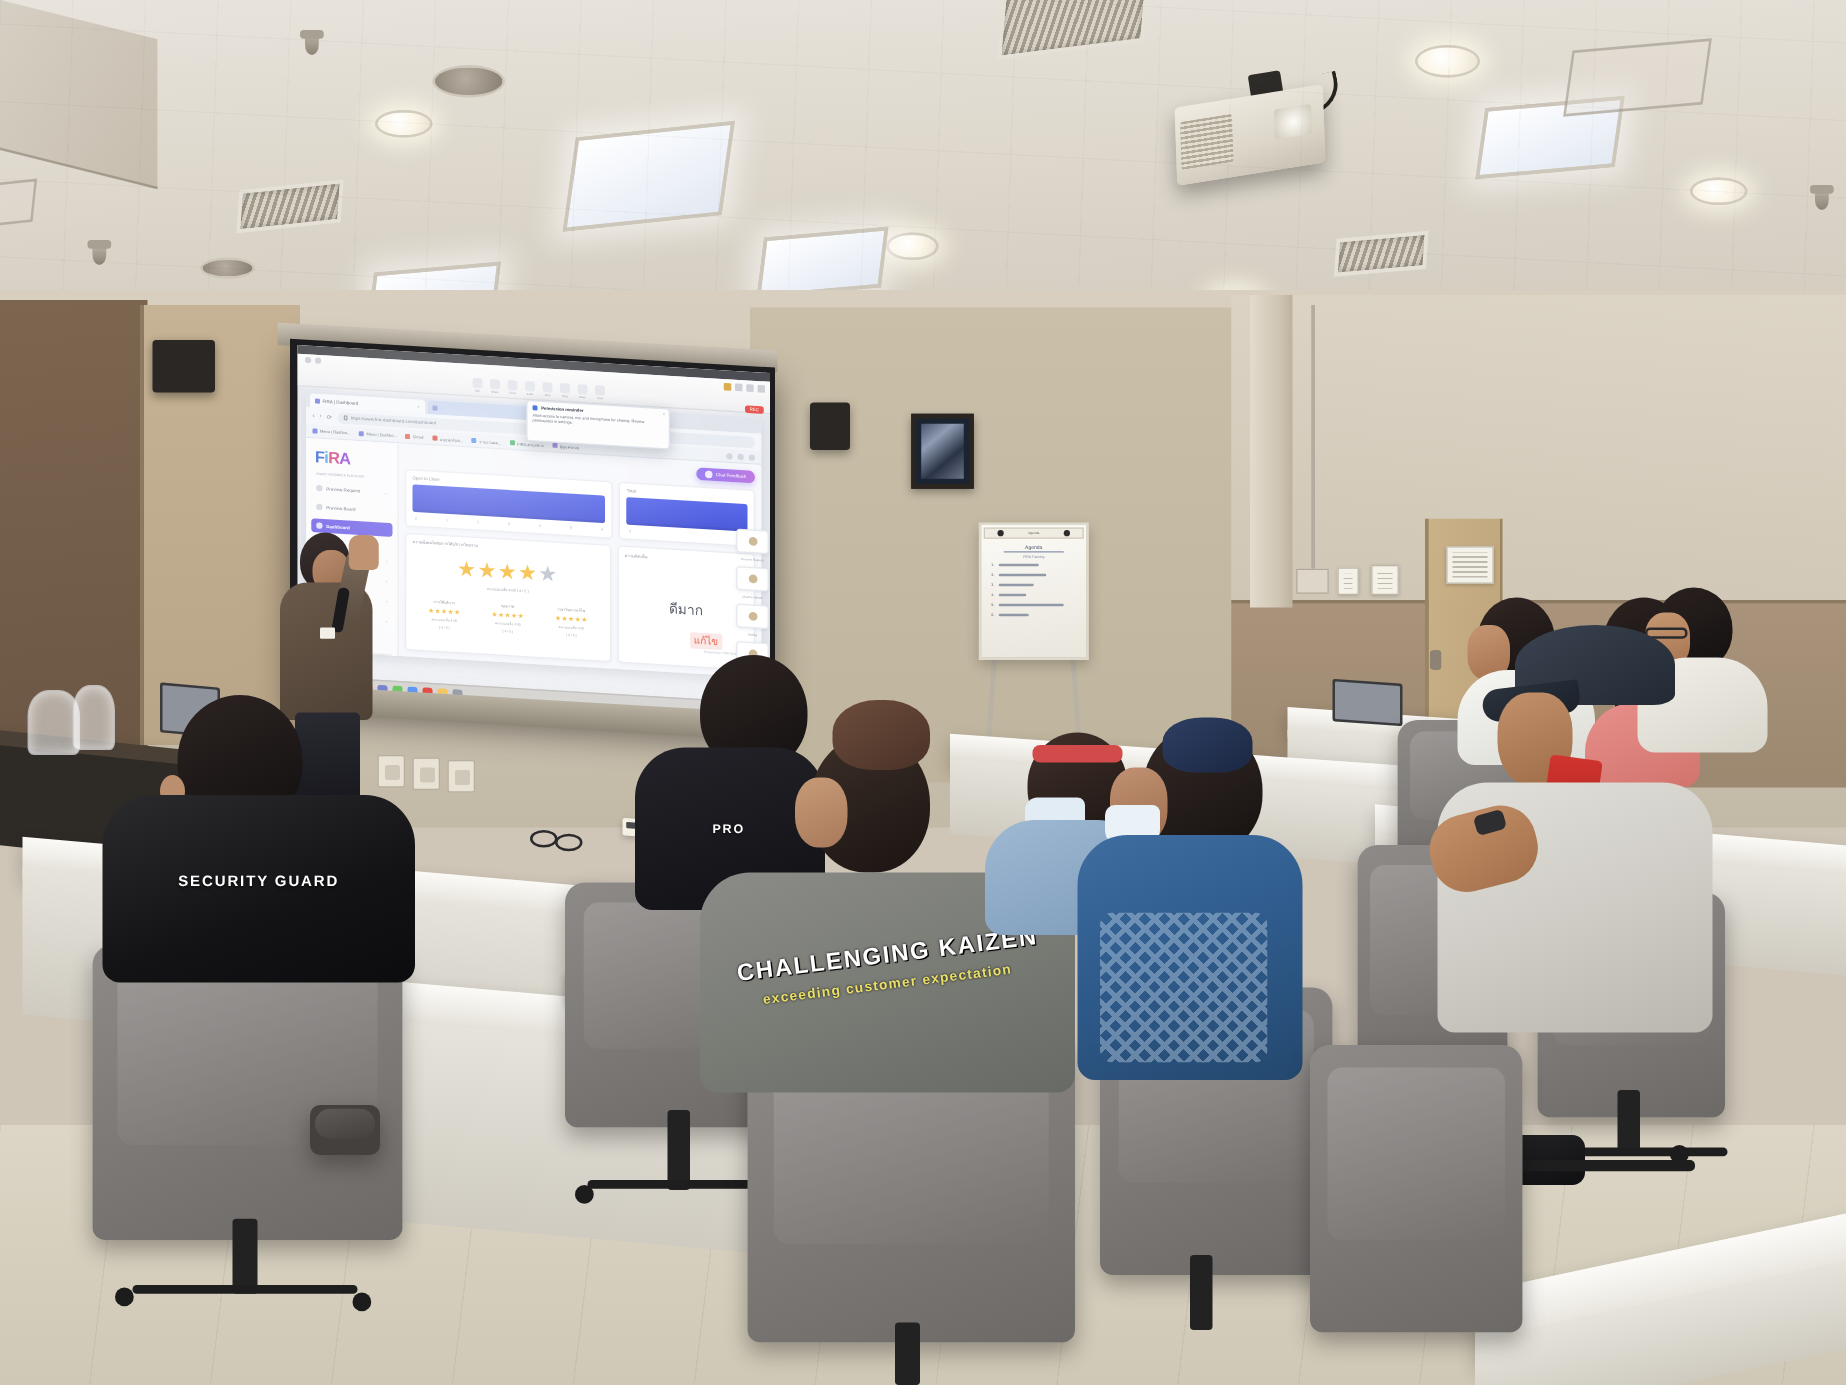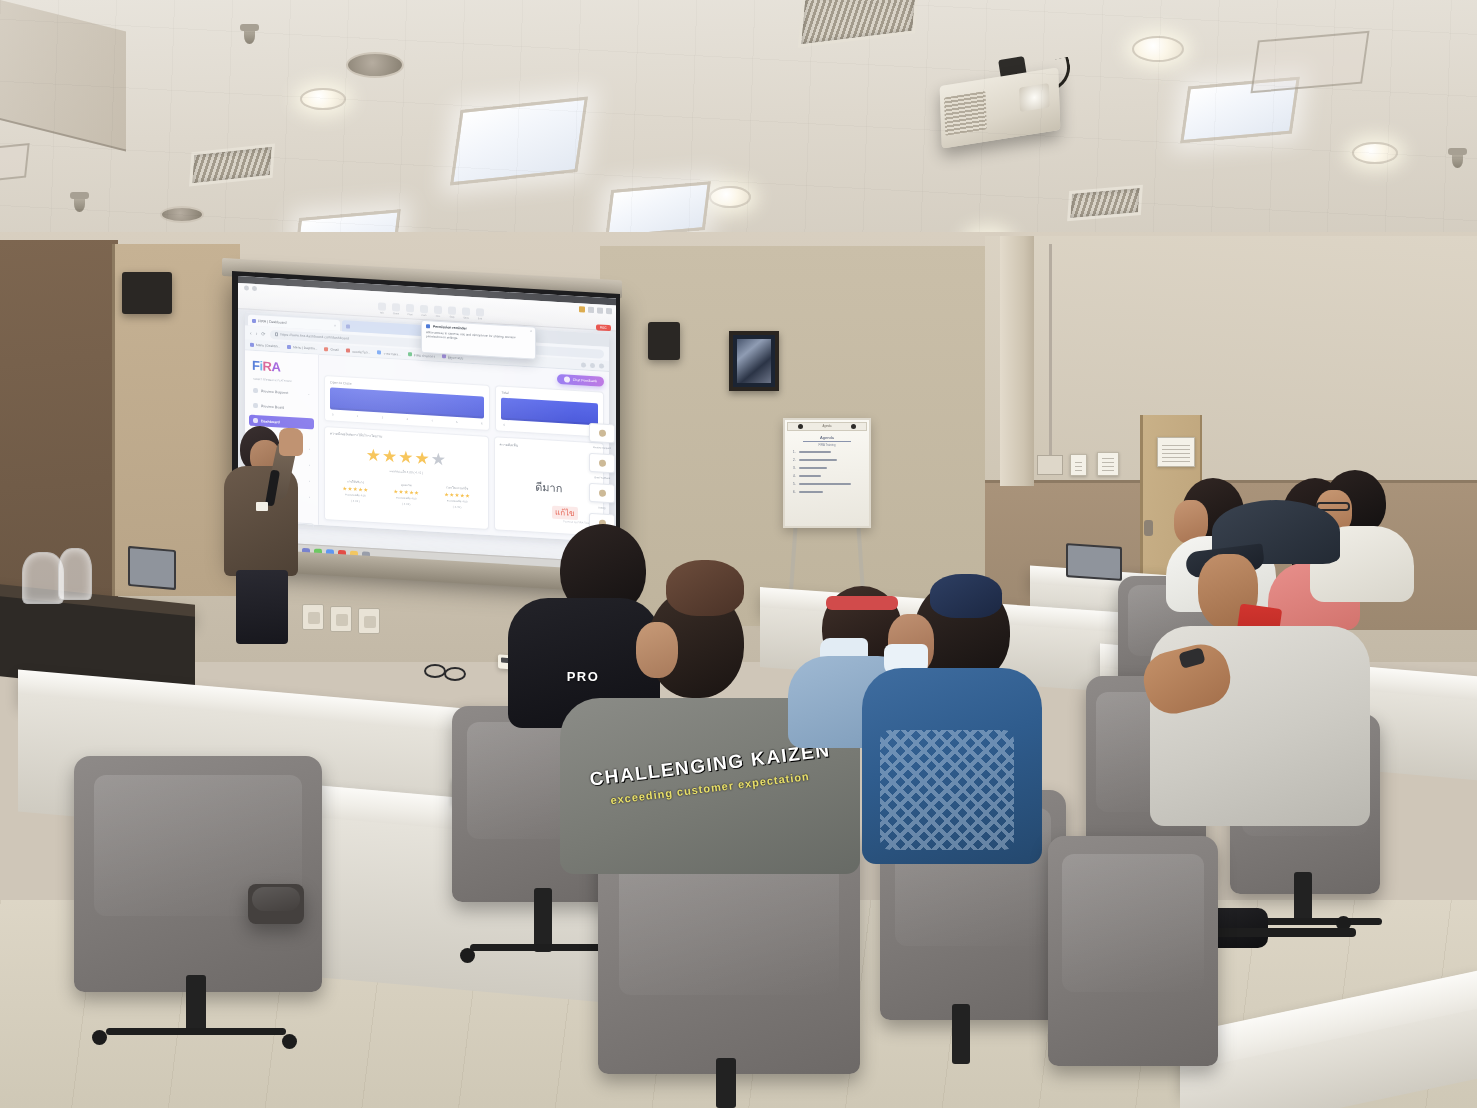--- a/index.html
+++ b/index.html
@@ -890,29 +890,35 @@
     <div style="position:absolute;left:55px;top:2px;width:24px;height:28px;background:#c09372;border-radius:8px 9px 5px 5px;"></div>
     <div style="position:absolute;left:44px;top:44px;width:9px;height:36px;background:#1b1b1d;border-radius:4px;transform:rotate(10deg);"></div>
     <div style="position:absolute;left:32px;top:76px;width:12px;height:9px;background:#f2efe6;border-radius:1px;"></div>
   </div>
 
   <div class="chair" style="left:74px;top:756px;width:248px;height:236px;"></div>
   <div class="chair-stem" style="left:186px;top:975px;width:20px;height:60px;"></div>
   <div class="chair-base" style="left:106px;top:1028px;width:180px;"></div>
   <div class="caster" style="left:92px;top:1030px;"></div>
   <div class="caster" style="left:282px;top:1034px;"></div>
+  <div class="person" style="left:82px;top:556px;width:250px;height:230px;">
+    <div class="head" style="left:60px;top:0;width:100px;height:104px;background:linear-gradient(155deg,#2c2422,#121010);"></div>
+    <div style="position:absolute;left:46px;top:64px;width:20px;height:26px;background:#bb8f6d;border-radius:50%;"></div>
+    <div class="torso" style="left:0;top:80px;width:250px;height:150px;background:linear-gradient(160deg,#2b2b2d 0%,#131315 60%,#0c0c0e 100%);"></div>
+    <div class="shirt-text" style="top:142px;font-size:12px;">SECURITY GUARD</div>
+  </div>
 
   <div class="chair" style="left:452px;top:706px;width:190px;height:196px;"></div>
   <div class="chair-stem" style="left:534px;top:888px;width:18px;height:64px;"></div>
   <div class="chair-base" style="left:470px;top:944px;width:154px;"></div>
   <div class="caster" style="left:460px;top:948px;"></div>
   <div class="person" style="left:508px;top:524px;width:150px;height:200px;">
     <div class="head" style="left:52px;top:0;width:86px;height:92px;background:linear-gradient(155deg,#2e2523,#141111);"></div>
     <div class="torso" style="left:0;top:74px;width:152px;height:130px;background:linear-gradient(165deg,#232329,#101015);"></div>
-    <div class="shirt-text" style="top:134px;font-size:13px;margin-top:11px;">PRO</div>
+    <div class="shirt-text" style="top:134px;font-size:10px;">PRO</div>
   </div>
 
   <div class="person" style="left:620px;top:560px;width:160px;height:170px;">
     <div class="head" style="left:28px;top:28px;width:96px;height:110px;background:linear-gradient(155deg,#3c2f28,#1a1412);"></div>
     <div style="position:absolute;left:46px;top:0px;width:78px;height:56px;background:linear-gradient(150deg,#6d4d3c,#4a3227);border-radius:46% 46% 40% 40%;"></div>
     <div style="position:absolute;left:16px;top:62px;width:42px;height:56px;background:linear-gradient(160deg,#c79a77,#a87a5b);border-radius:44%;"></div>
   </div>
 
   <div class="chair" style="left:598px;top:828px;width:262px;height:246px;"></div>
   <div class="chair-stem" style="left:716px;top:1058px;width:20px;height:50px;"></div>

